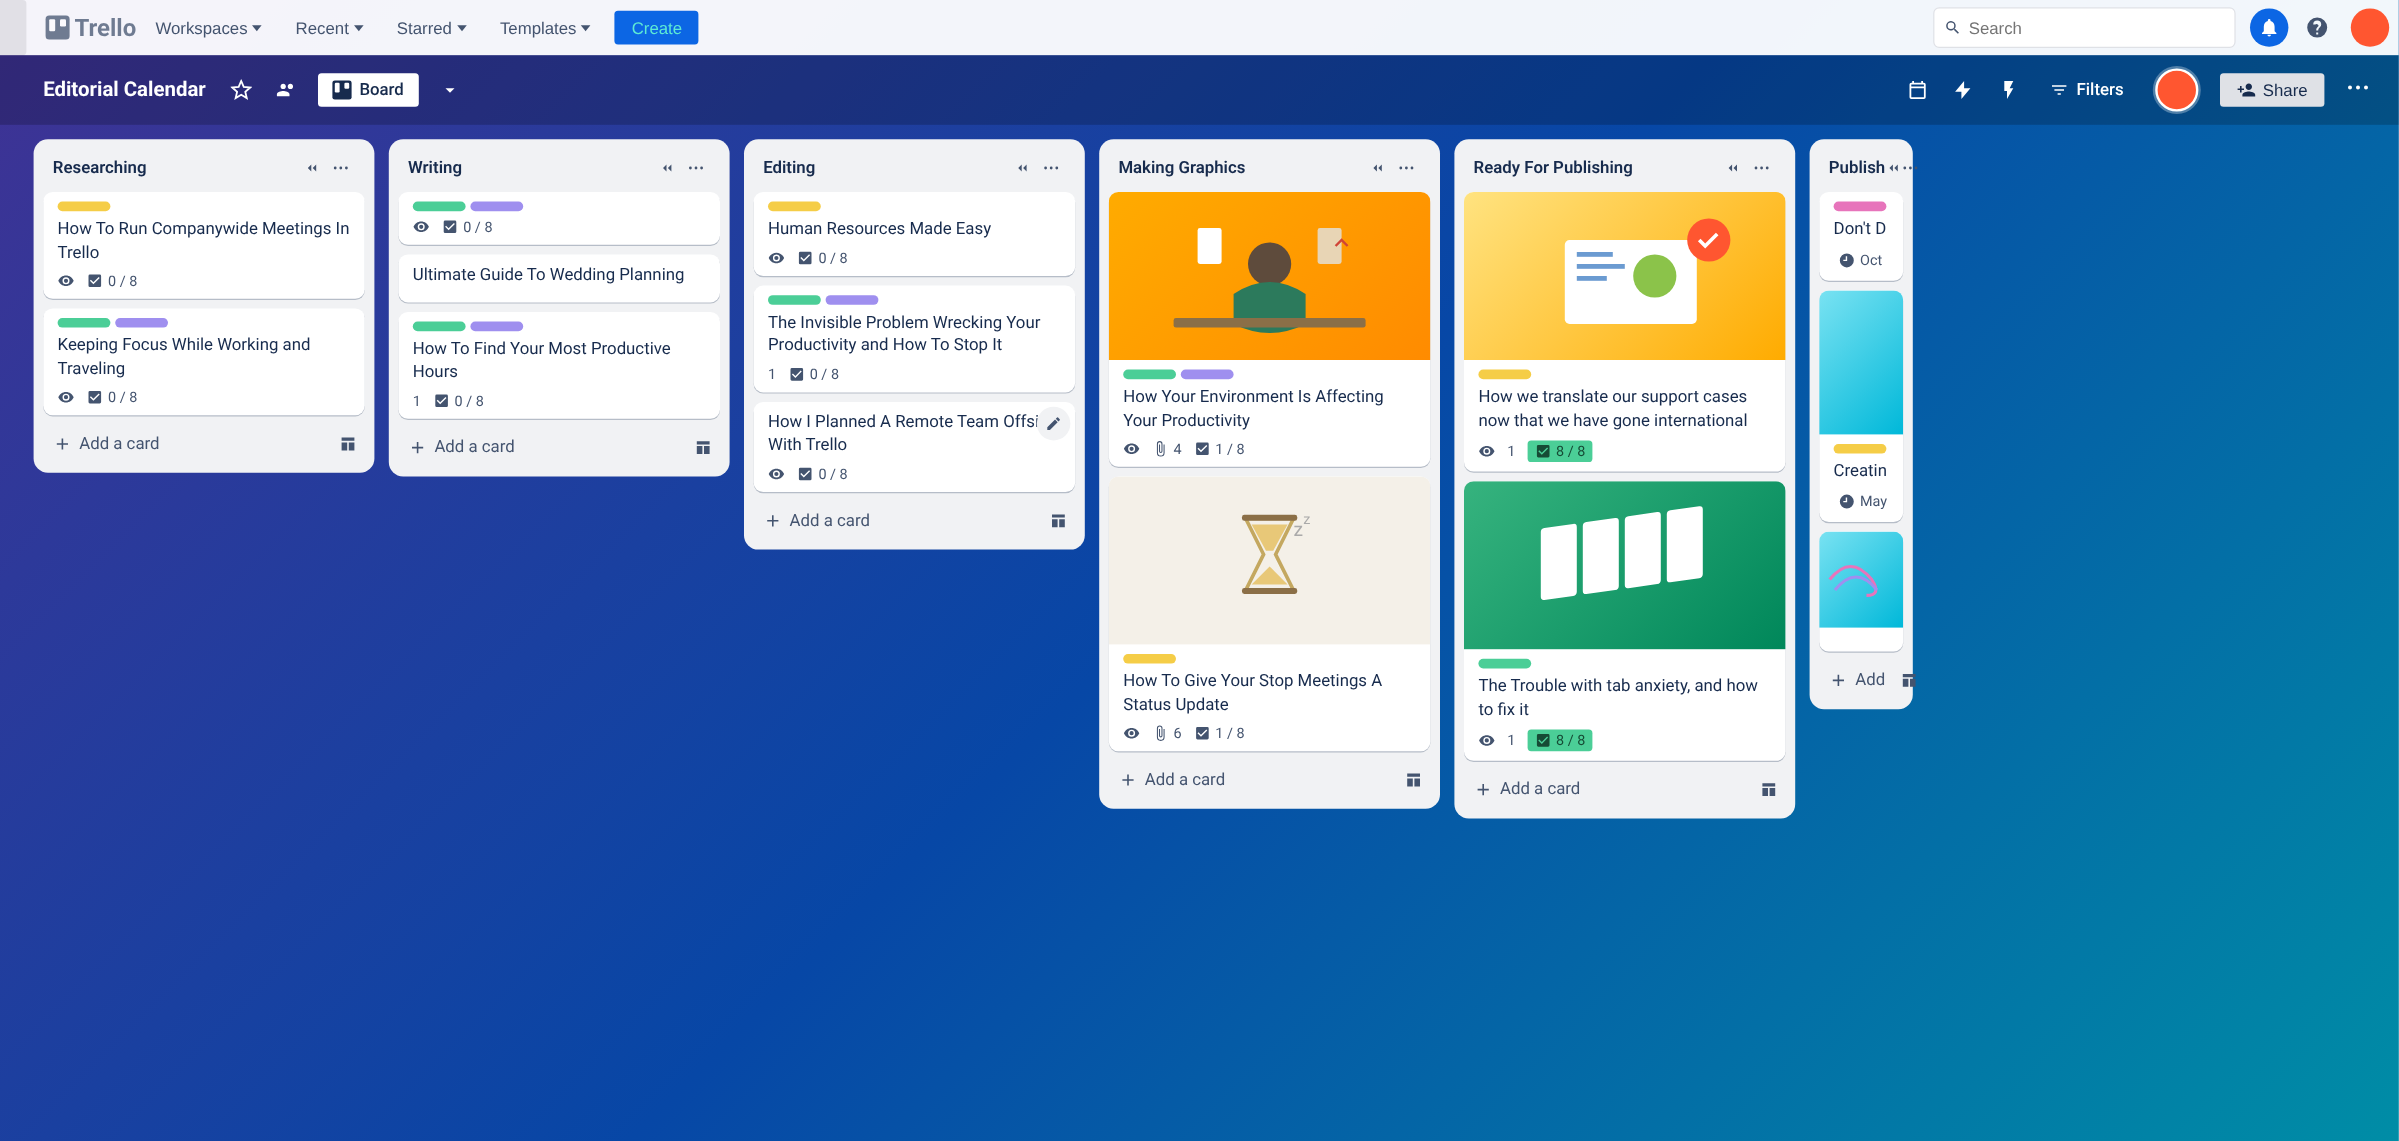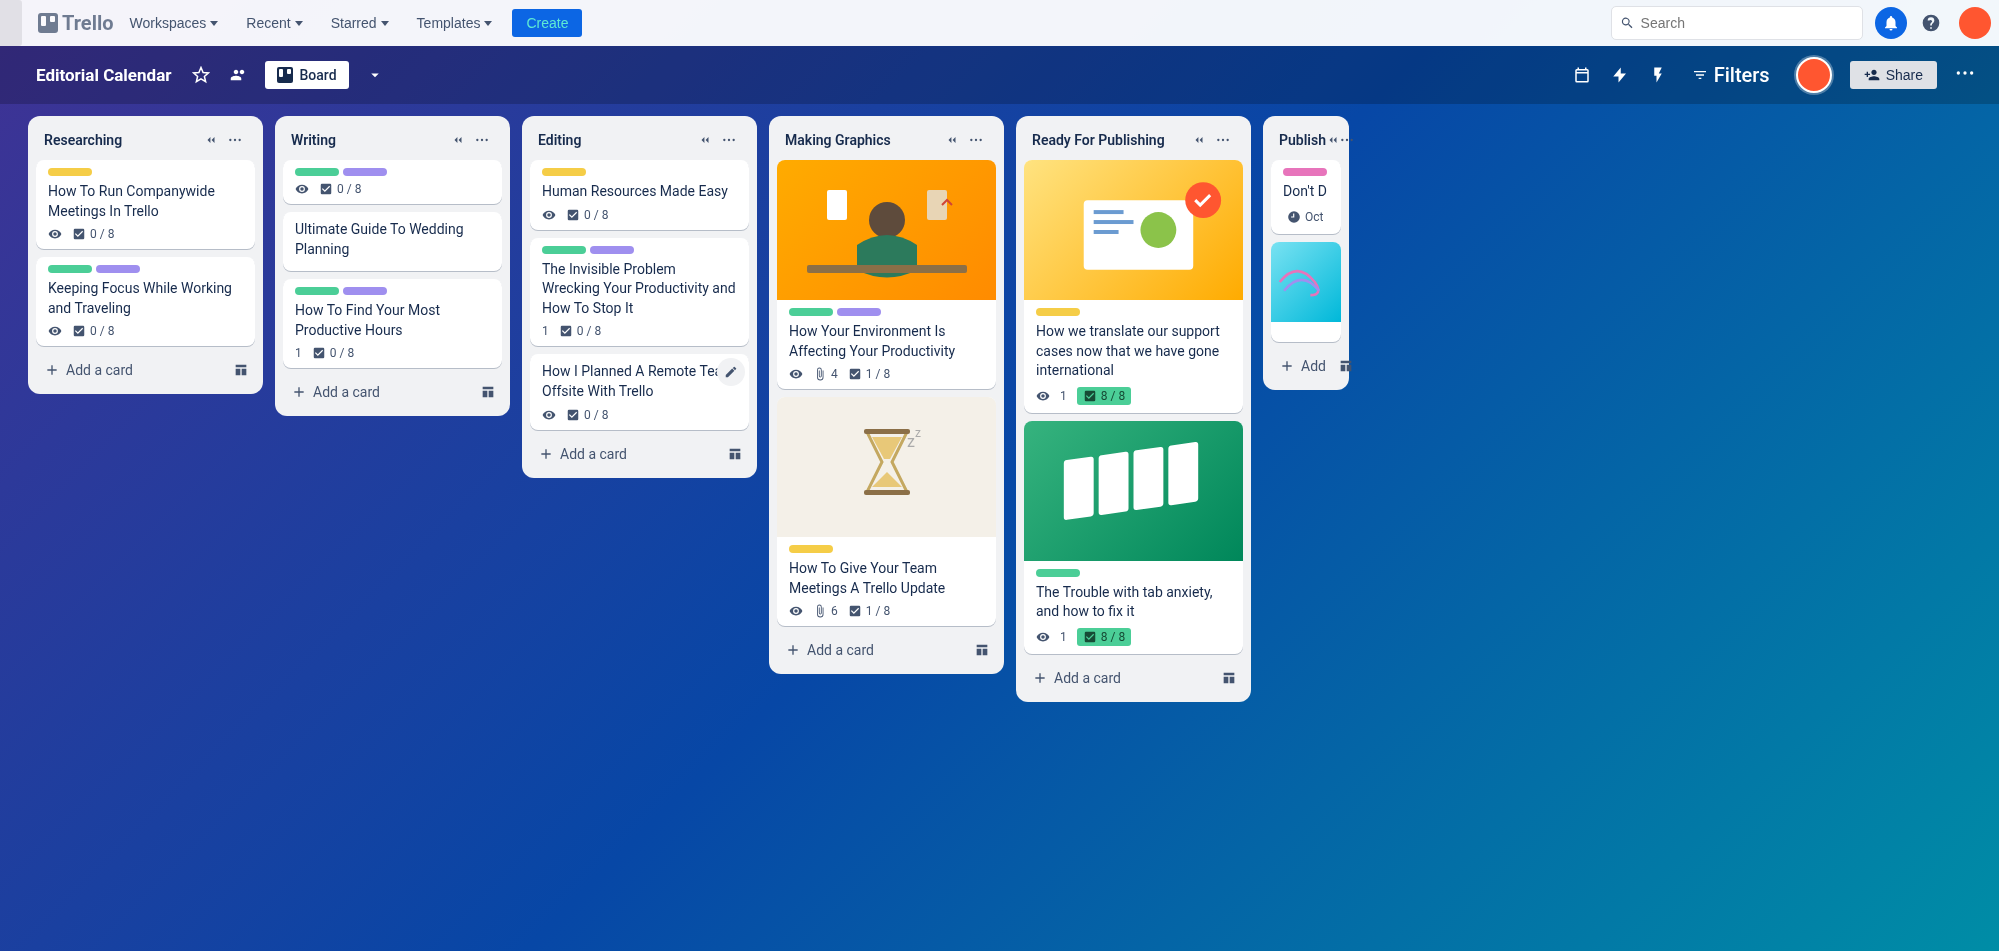--- a/index.html
+++ b/index.html
@@ -211,21 +211,21 @@
     margin-left: 4px;
   }
   .customize-btn svg { width: 18px; height: 18px; fill: #fff; }
   .bh-spacer { flex: 1; }
   .filters-btn {
     color: #fff;
     padding: 6px 12px;
     display: flex;
     align-items: center;
     gap: 6px;
-    font-size: 20px;
+    font-size: 14px;
     font-weight: 500;
     cursor: pointer;
     border-radius: 3px;
   }
   .filters-btn svg { width: 16px; height: 16px; fill: #fff; }
   .member-avatar {
     width: 36px; height: 36px;
     border-radius: 50%;
     background: #ff5630;
     border: 2px solid #fff;
@@ -260,21 +260,21 @@
     display: flex;
     gap: 12px;
     padding: 12px 12px 12px 28px;
     overflow-x: auto;
     height: calc(951px - 46px - 58px);
     align-items: flex-start;
   }
   .list {
     background: #f1f2f4;
     border-radius: 12px;
-    width: 235px;
+    width: 284px;
     flex-shrink: 0;
     padding: 8px;
     display: flex;
     flex-direction: column;
   }
   .list.narrow { width: 86px; }
   .list-header {
     display: flex;
     align-items: center;
     padding: 4px 8px 8px 8px;
@@ -840,21 +840,21 @@
         <rect x="27" y="12" width="46" height="5" fill="#8b6f47" rx="2"></rect>
         <rect x="27" y="73" width="46" height="5" fill="#8b6f47" rx="2"></rect>
         <text x="70" y="30" font-size="16" fill="#aaa">z</text>
         <text x="78" y="20" font-size="12" fill="#aaa">z</text>
       </svg>
     </div>
           <div class="card-content">
             <div class="labels">
               <div class="label yellow"></div>
             </div>
-            <div class="card-title">How To Give Your Team Meetings A Trello Update</div>
+            <div class="card-title">How To Give Your Stop Meetings A Status Update</div>
             <div class="card-badges">
               <span class="badge">
                 <svg viewBox="0 0 24 24">
                   <path d="M12 4.5C7 4.5 2.73 7.61 1 12c1.73 4.39 6 7.5 11 7.5s9.27-3.11 11-7.5c-1.73-4.39-6-7.5-11-7.5zM12 17a5 5 0 1 1 0-10 5 5 0 0 1 0 10zm0-8a3 3 0 1 0 0 6 3 3 0 0 0 0-6z"></path>
                 </svg>
               </span>
               <span class="badge">
                 <svg viewBox="0 0 24 24">
                   <path d="M16.5 6v11.5a4 4 0 0 1-8 0V5a2.5 2.5 0 0 1 5 0v10.5a1 1 0 0 1-2 0V6H10v9.5a2.5 2.5 0 0 0 5 0V5a4 4 0 0 0-8 0v12.5a5.5 5.5 0 0 0 11 0V6h-1.5z"></path>
                 </svg>
@@ -1019,20 +1019,40 @@
                 </svg>
                 <span>Oct</span>
               </span>
             </div>
           </div>
         </div>
       </div>
       <div class="card-wrapper ">
 
         <div class="card">
+          <div class="cover-illustration cover-teal" style="height:120px"></div>
+          <div class="card-content">
+            <div class="labels">
+              <div class="label yellow"></div>
+            </div>
+            <div class="card-title">Creatin</div>
+            <div class="card-badges">
+              <span class="badge date">
+                <svg viewBox="0 0 24 24">
+                  <path d="M12 2a10 10 0 1 0 10 10A10 10 0 0 0 12 2zm.5 11H7v-2h3.5V6h2z"></path>
+                </svg>
+                <span>May</span>
+              </span>
+            </div>
+          </div>
+        </div>
+      </div>
+      <div class="card-wrapper ">
+
+        <div class="card">
           <div class="cover-illustration cover-teal" style="height:80px">
       <svg width="80" height="60" viewBox="0 0 80 60">
         <path d="M10 30 Q30 5 50 30 Q60 45 45 45" stroke="#e774bb" stroke-width="3" fill="none"></path>
         <path d="M15 40 Q35 15 55 40" stroke="#9f8fef" stroke-width="3" fill="none"></path>
       </svg>
     </div>
           <div class="card-content">
 
             <div class="card-title"></div>
 

